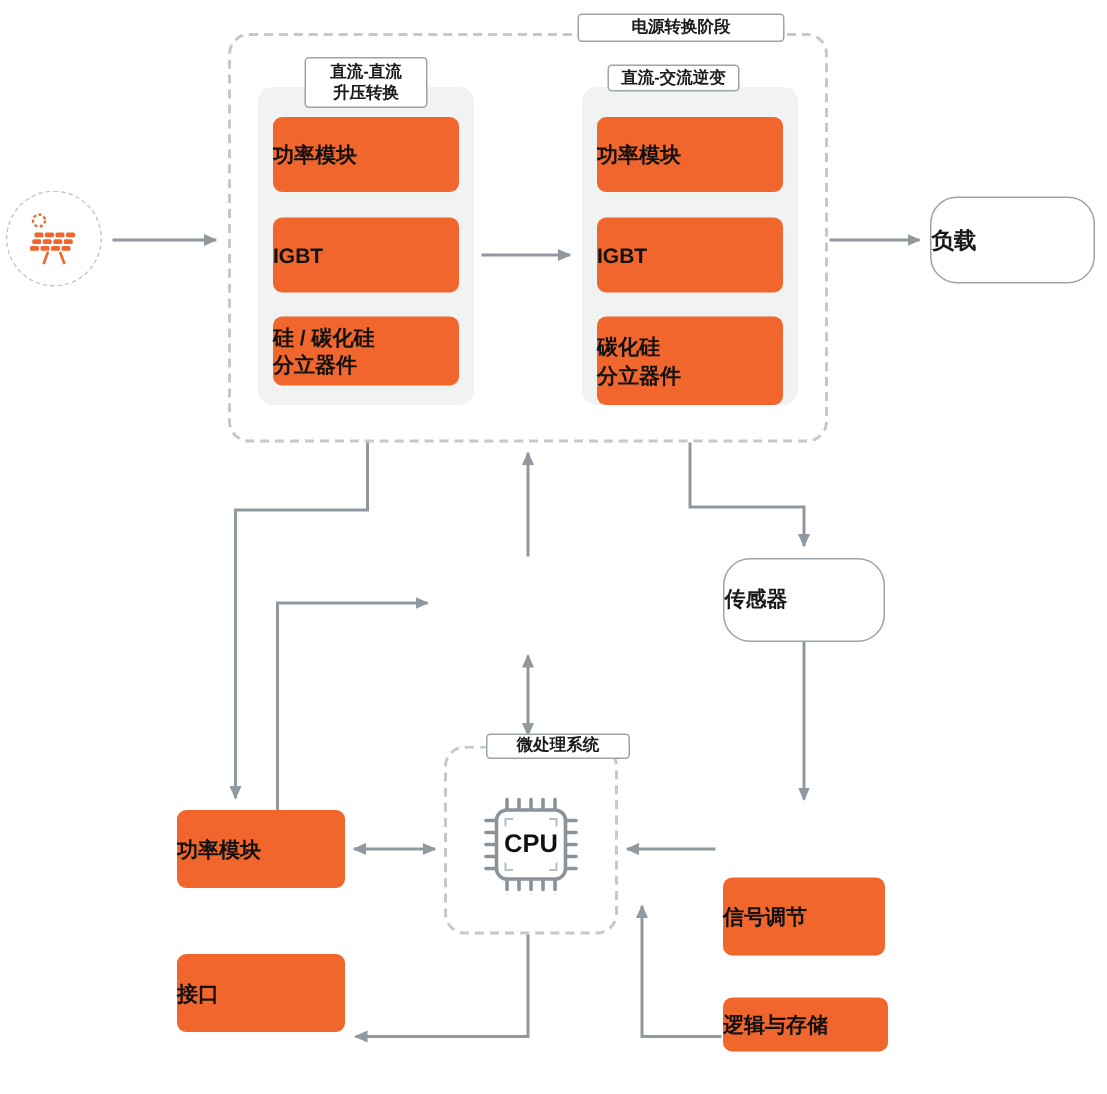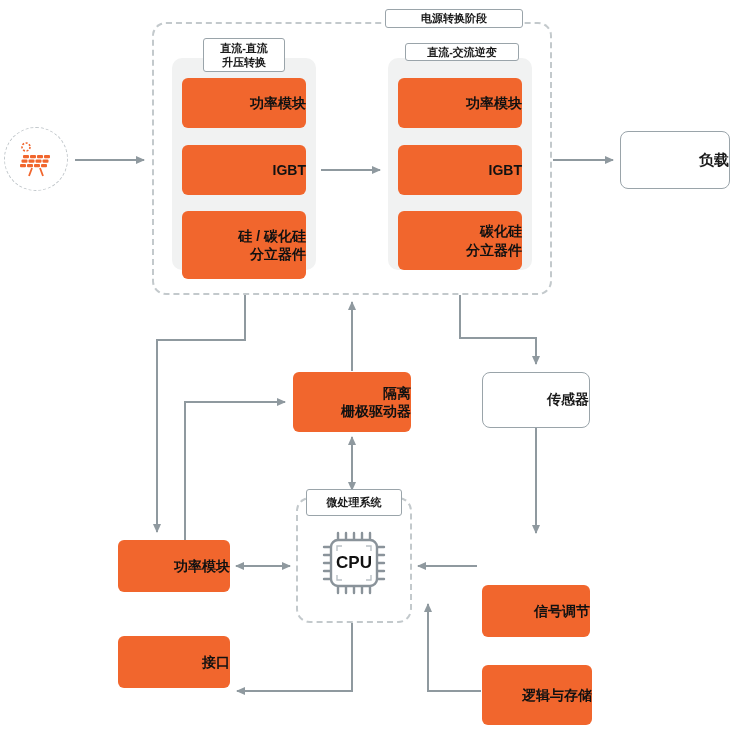--- a/index.html
+++ b/index.html
@@ -3,25 +3,25 @@
 <meta charset="utf-8">
 <style>
   html,body{margin:0;padding:0;background:#fff;}
   .canvas{
     position:relative;width:738px;height:729px;background:#fff;overflow:hidden;
     font-family:"Liberation Sans","DejaVu Sans",sans-serif;color:#1a1a1a;
   }
   .container-dashed{position:absolute;border:2px dashed #C3C9CC;border-radius:14px;background:#fff;z-index:0;box-sizing:border-box;}
   .panel{position:absolute;background:#F1F2F2;border-radius:10px;z-index:0;}
   .wires{position:absolute;left:0;top:0;z-index:1;}
-  .block{position:absolute;display:flex;flex-direction:column;align-items:flex-end;justify-content:center;
+  .block{position:absolute;display:flex;flex-direction:column;align-items:flex-start;justify-content:center;
          text-align:center;font-weight:700;z-index:2;box-sizing:border-box;}
   .orange{background:#F1662D;border-radius:6px;color:#111;font-size:14px;line-height:1.3;}
   .orange span{display:block;}
-  .outline-box{background:#fff;border:1.5px solid #9AA4AA;border-radius:8px;font-size:15px;}
+  .outline-box{background:#fff;border:1.5px solid #9AA4AA;border-radius:18px;font-size:15px;}
   .tag{position:absolute;background:#fff;border:1px solid #9AA4AA;border-radius:3px;
        display:flex;flex-direction:column;align-items:center;justify-content:center;
        font-size:11px;font-weight:700;line-height:1.3;z-index:3;box-sizing:border-box;text-align:center;}
   .source-circle{position:absolute;left:4px;top:127px;width:64px;height:64px;border:1.5px dashed #C0C6CA;
        border-radius:50%;display:flex;align-items:center;justify-content:center;z-index:2;box-sizing:border-box;}
   .cpu-wrap{position:absolute;left:317px;top:526px;width:74px;height:74px;z-index:2;}
   .cpu-label{position:absolute;left:0;top:0;width:74px;height:74px;display:flex;align-items:center;justify-content:center;
        font-size:17px;font-weight:700;color:#111;}
 </style>
 </head>
@@ -81,57 +81,53 @@
     </svg>
   </div>
 
   <div class="tag" style="left:203px;top:38px;width:82px;height:34px;">
     <span>直流-直流</span>
     <span>升压转换</span>
   </div>
   <div class="tag" style="left:385px;top:9px;width:138px;height:19px;">
     <span>电源转换阶段</span>
   </div>
-  <div class="tag" style="left:405px;top:43px;width:114px;height:18px;">
+  <div class="tag" style="left:405px;top:43px;width:88px;height:18px;">
     <span>直流-交流逆变</span>
   </div>
-  <div class="tag" style="left:306px;top:489px;width:96px;height:27px;">
+  <div class="tag" style="left:324px;top:489px;width:96px;height:17px;">
     <span>微处理系统</span>
   </div>
 
   <div class="block orange" style="left:182px;top:78px;width:124px;height:50px;">
     <span>功率模块</span>
   </div>
   <div class="block orange" style="left:182px;top:145px;width:124px;height:50px;">
     <span>IGBT</span>
   </div>
-  <div class="block orange" style="left:182px;top:211px;width:124px;height:68px;">
+  <div class="block orange" style="left:182px;top:211px;width:124px;height:46px;">
     <span>硅 / 碳化硅</span>
     <span>分立器件</span>
   </div>
 
   <div class="block orange" style="left:398px;top:78px;width:124px;height:50px;">
     <span>功率模块</span>
   </div>
   <div class="block orange" style="left:398px;top:145px;width:124px;height:50px;">
     <span>IGBT</span>
   </div>
   <div class="block orange" style="left:398px;top:211px;width:124px;height:59px;">
     <span>碳化硅</span>
     <span>分立器件</span>
   </div>
 
   <div class="block outline-box" style="left:620px;top:131px;width:110px;height:58px;font-weight:700;">
     <span>负载</span>
   </div>
 
-  <div class="block orange" style="left:293px;top:372px;width:118px;height:60px;">
-    <span>隔离</span>
-    <span>栅极驱动器</span>
-  </div>
 
   <div class="block outline-box" style="left:482px;top:372px;width:108px;height:56px;font-size:14px;">
     <span>传感器</span>
   </div>
 
   <div class="cpu-wrap">
     <svg width="74" height="74" viewBox="0 0 74 74">
       <g stroke="#8A939A" stroke-width="2.4" stroke-linecap="round">
         <path d="M21,7 V14"></path>
           <path d="M29,7 V14"></path>
@@ -170,17 +166,17 @@
   </div>
 
   <div class="block orange" style="left:482px;top:540px;width:108px;height:52px;margin-top:45px;">
     <span>信号调节</span>
   </div>
 
   <div class="block orange" style="left:118px;top:636px;width:112px;height:52px;">
     <span>接口</span>
   </div>
 
-  <div class="block orange" style="left:482px;top:665px;width:110px;height:60px;">
+  <div class="block orange" style="left:482px;top:665px;width:110px;height:36px;">
     <span>逻辑与存储</span>
   </div>
 
 </div>
 
 </body></html>

